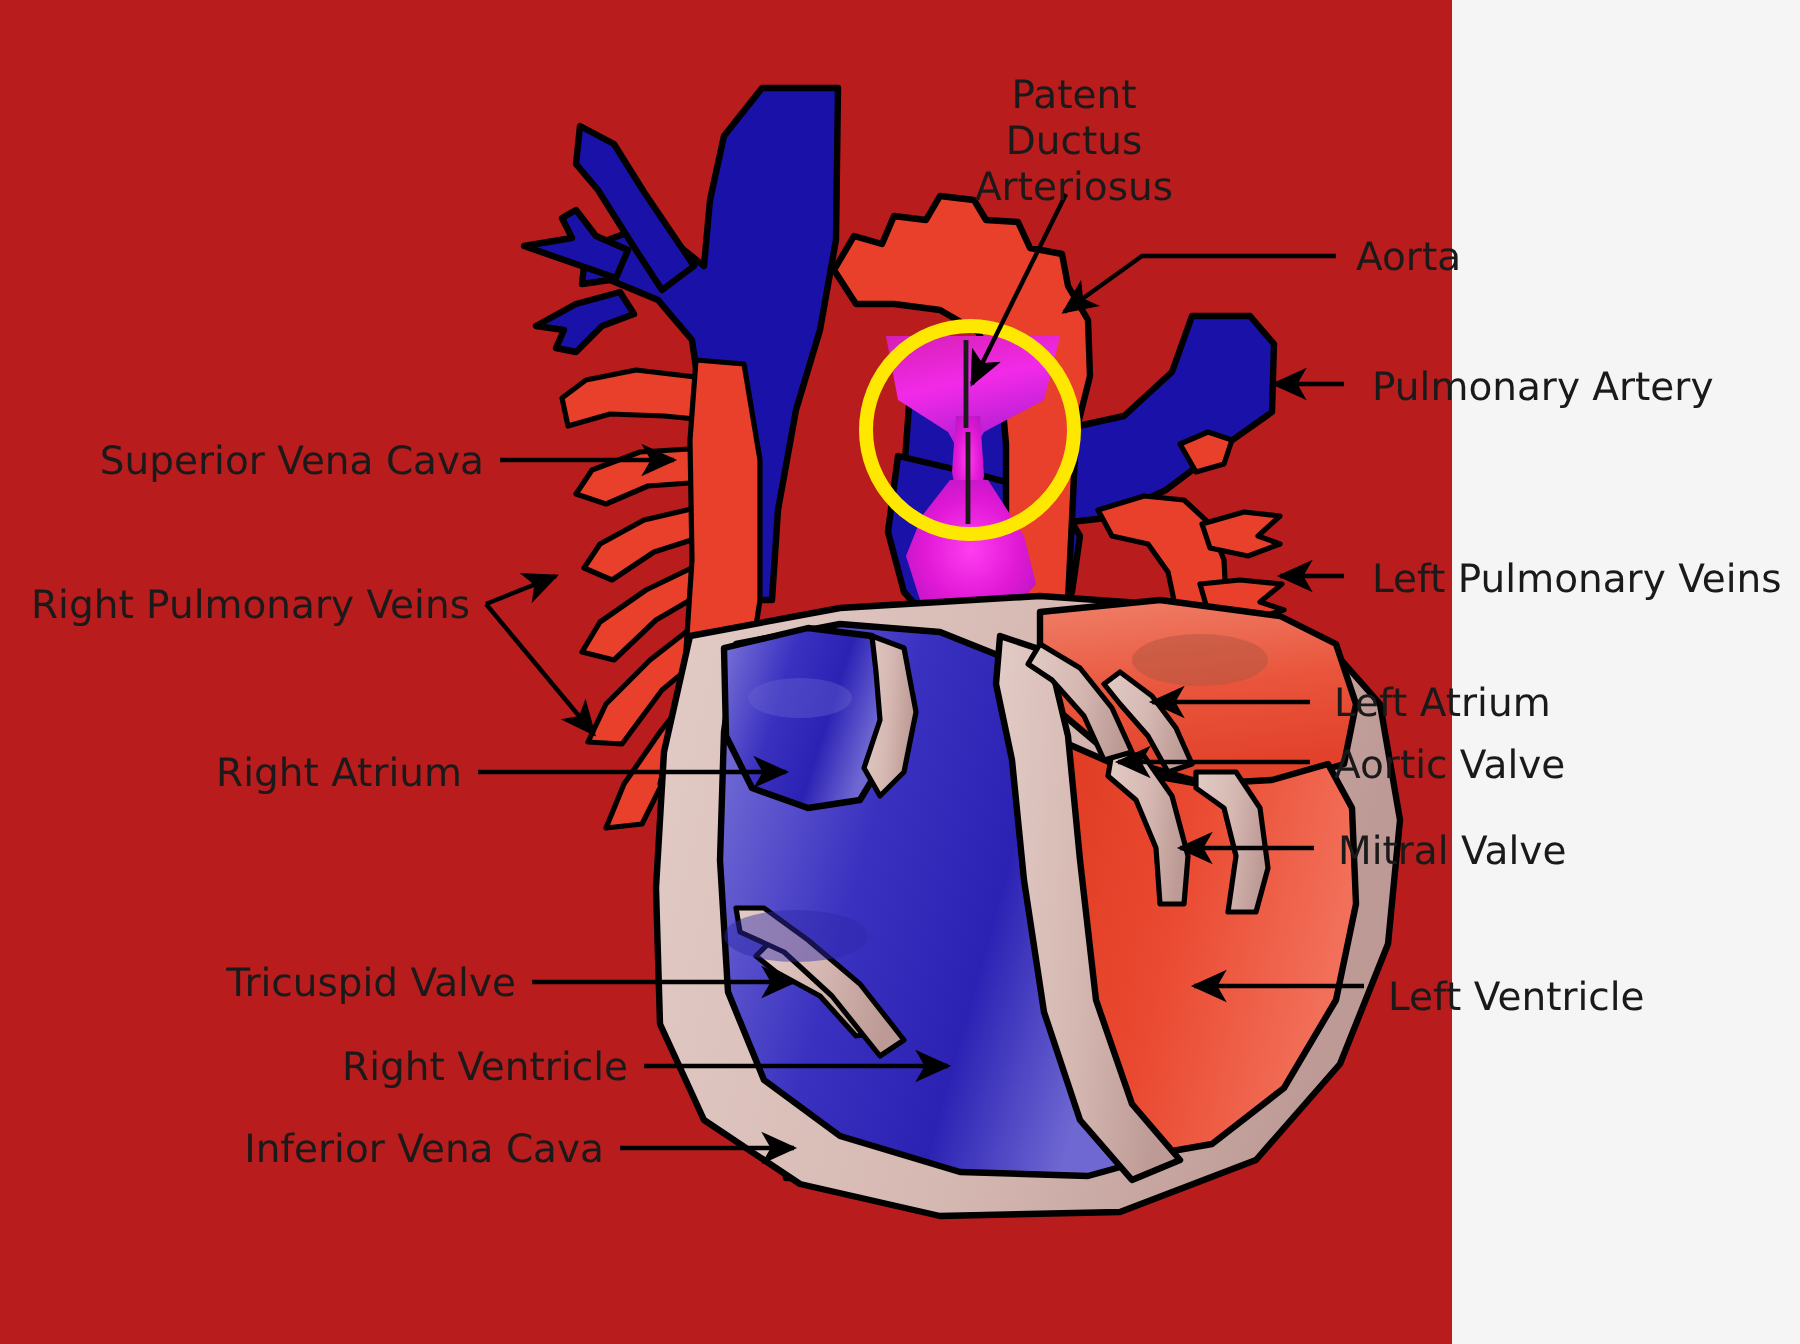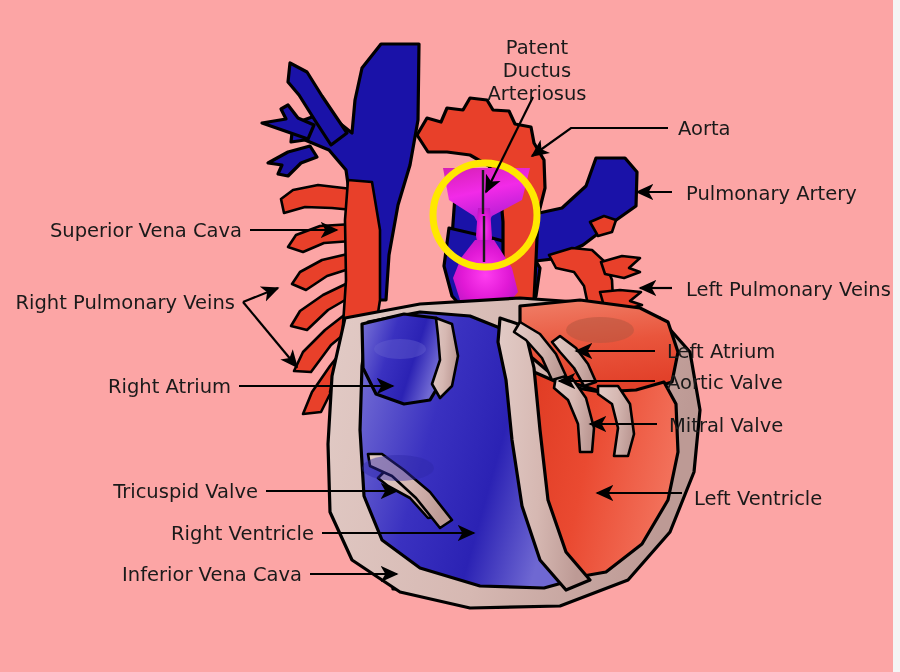--- a/index.html
+++ b/index.html
@@ -2,21 +2,21 @@
 <html><head>
 <meta charset="utf-8">
 <style>
   html,body{margin:0;padding:0;}
   body{
     width:900px;height:672px;
     background:#f5f5f5;
     font-family:"DejaVu Sans","Liberation Sans",sans-serif;
     overflow:hidden;
   }
-  #stage{position:relative;width:893px;height:672px;background:#fca5a5;}
+  #stage{position:relative;width:726px;height:672px;background:#b91c1c;}
   svg#diagram{position:absolute;left:0;top:0;width:900px;height:672px;display:block;}
   .lbl{font-family:"DejaVu Sans","Liberation Sans",sans-serif;font-size:19.5px;fill:#1a1a1a;}
   .lbl-right{text-anchor:start;}
   .lbl-left{text-anchor:end;}
   .lbl-center{text-anchor:middle;}
   .leader{stroke:#000;stroke-width:2.2;fill:none;stroke-linecap:butt;stroke-linejoin:miter;}
   .organ-outline{stroke:#000;stroke-width:3.2;stroke-linejoin:round;stroke-linecap:round;}
   .organ-outline-thin{stroke:#000;stroke-width:2.6;stroke-linejoin:round;stroke-linecap:round;}
   .hl-ring{fill:none;stroke:#ffe800;stroke-width:7;}
 </style>

